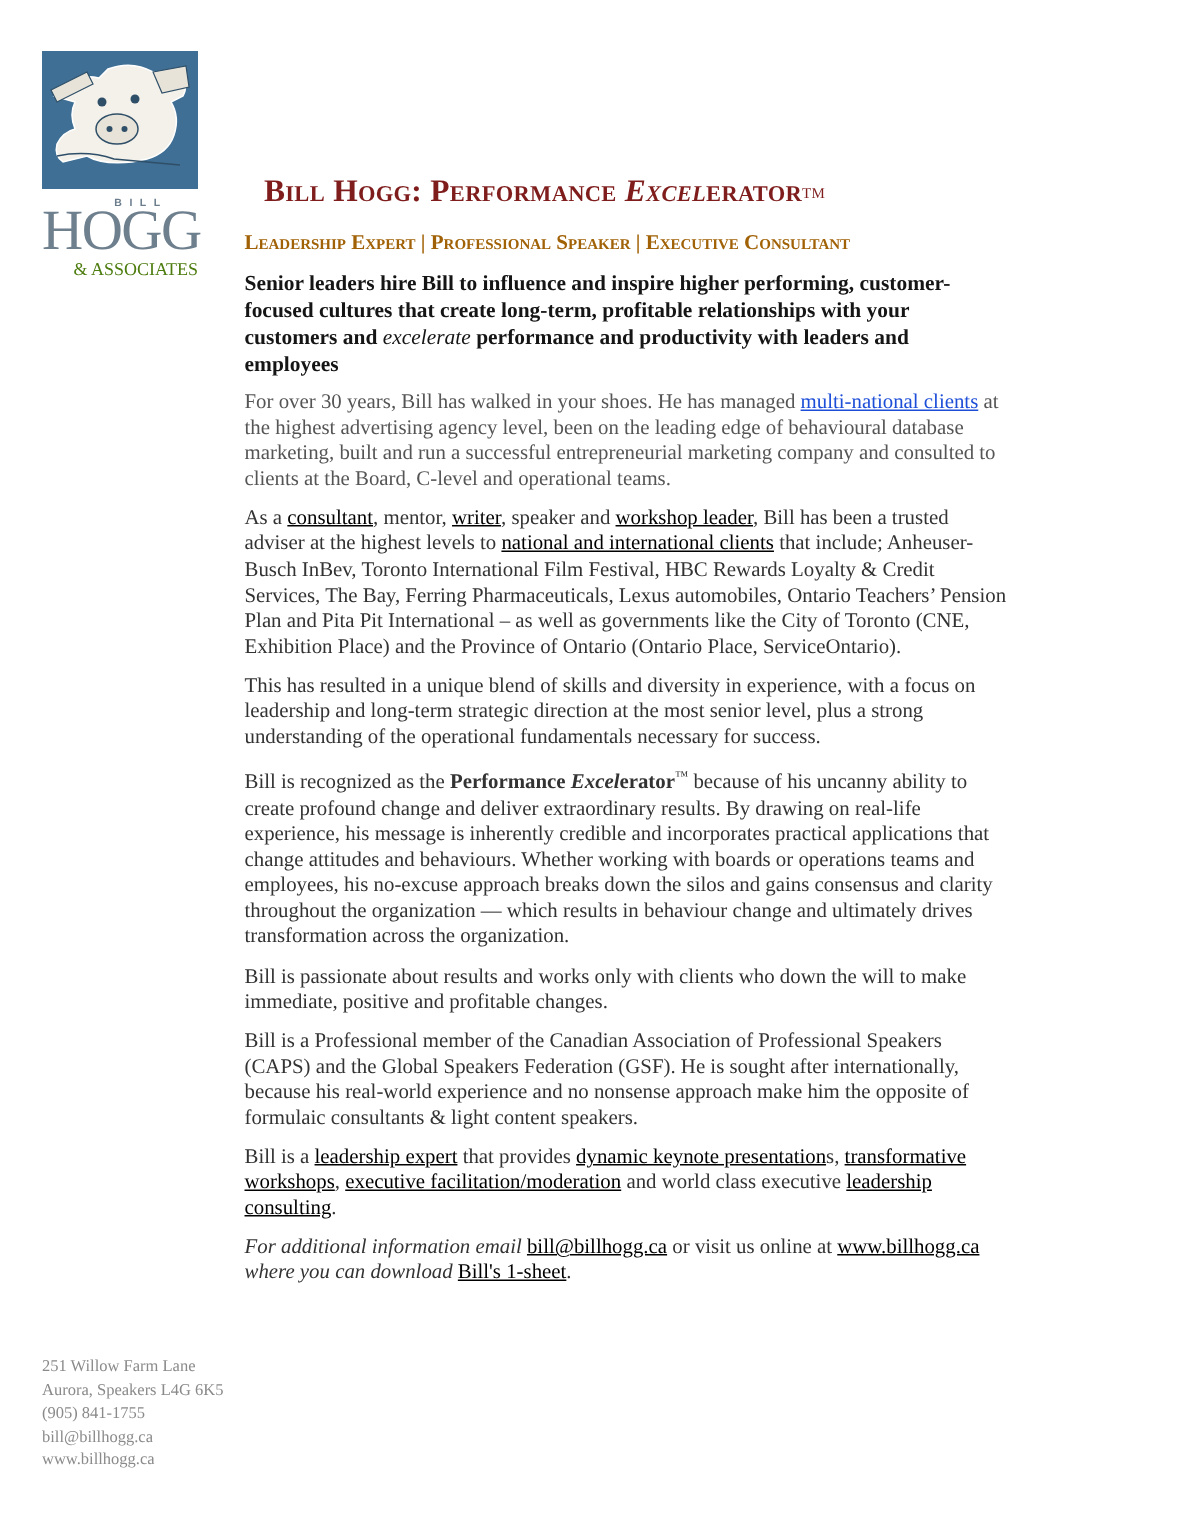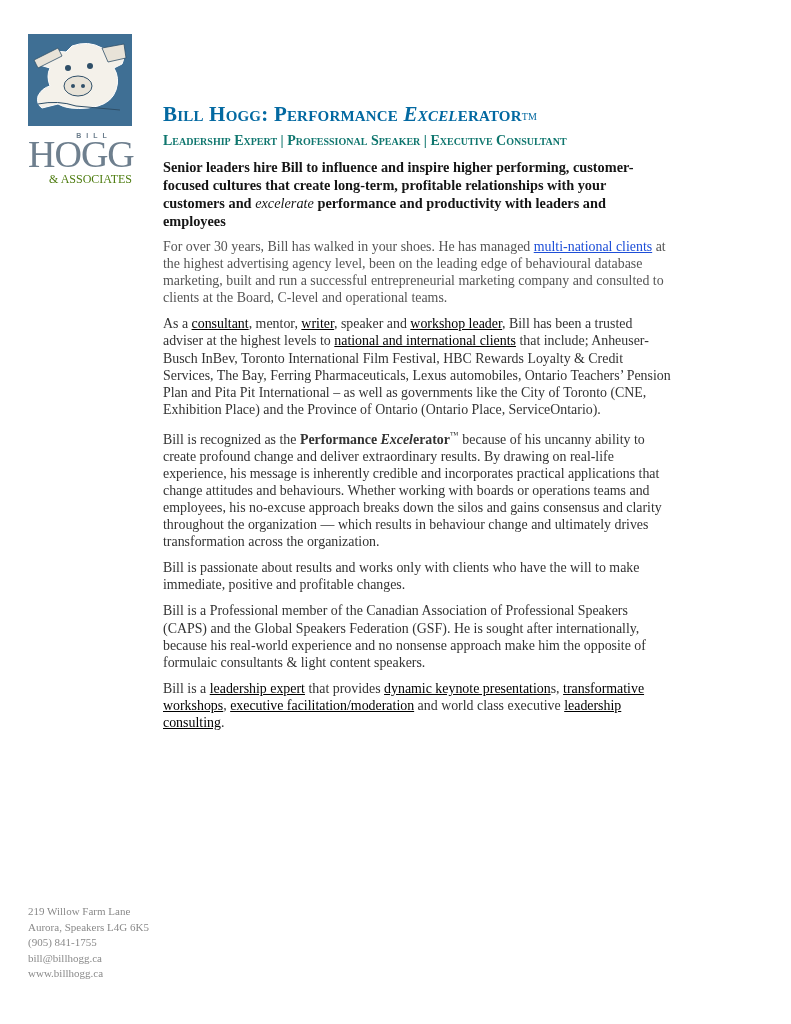--- a/index.html
+++ b/index.html
@@ -4,24 +4,24 @@
 <style>
   html, body { margin: 0; padding: 0; background: #ffffff; }
   body { width: 791px; height: 1024px; position: relative; overflow: hidden; font-family: "Liberation Serif", "DejaVu Serif", serif; color: #2b2b2b; }
   .logo { position: absolute; left: 28px; top: 34px; width: 104px; }
   .logo-box { width: 104px; height: 92px; background: #3f6f94; position: relative; overflow: hidden; }
   .logo-box svg { display: block; }
   .logo-bill { margin-top: 6px; text-align: center; font-family: "Liberation Sans", sans-serif; font-size: 7px; letter-spacing: 5px; color: #6b7d8c; font-weight: bold; padding-left: 28px; }
   .logo-hogg { text-align: right; font-family: "Liberation Serif", serif; font-size: 38px; line-height: 34px; color: #6e7f8e; letter-spacing: -1px; margin-top: -2px; }
   .logo-assoc { text-align: right; font-family: "Liberation Serif", serif; font-size: 12px; color: #4d7c0f; margin-top: 1px; white-space: nowrap; }
   .main { position: absolute; left: 163px; top: 100px; width: 510px; }
-  .title { font-size: 21px; font-weight: bold; color: #0369a1; letter-spacing: 0.2px; margin: 0; line-height: 28px; font-variant: small-caps; }
+  .title { font-size: 21px; font-weight: bold; color: #7f1d1d; letter-spacing: 0.2px; margin: 13px; line-height: 28px; font-variant: small-caps; }
   .title .ital { font-style: italic; }
   .title sup { font-size: 10px; font-weight: normal; vertical-align: top; position: relative; top: 3px; }
-  .subtitle { font-size: 14px; font-weight: bold; font-variant: small-caps; color: #0f766e; margin: 4px 0 8px 0; line-height: 18px; }
+  .subtitle { font-size: 14px; font-weight: bold; font-variant: small-caps; color: #a16207; margin: 4px 0 8px 0; line-height: 18px; }
   .lead { font-size: 14.3px; font-weight: bold; color: #151515; line-height: 18px; margin: 0 12px 8px 0; }
   p.body { font-size: 13.9px; line-height: 17.1px; margin: 0 0 9px 0; color: #333; }
   p.body.gray { color: #555; }
   a.lnk { color: #000000; text-decoration: underline; }
   a.lnk.gray { color: #1d4ed8; }
   .footer { position: absolute; left: 28px; top: 904px; font-size: 11px; line-height: 15.5px; color: #8a8a8a; }
 </style>
 </head>
 <body>
 
@@ -48,30 +48,32 @@
 <div class="main">
   <h1 class="title"><span>Bill Hogg: Performance </span><span class="ital">Excel</span><span>erator</span><sup>TM</sup></h1>
   <div class="subtitle">Leadership Expert | Professional Speaker | Executive Consultant</div>
 
   <div class="lead"><span>Senior leaders hire Bill to influence and inspire higher performing, customer-focused cultures that create long-term, profitable relationships with your customers and </span><i style="font-weight:normal">excelerate</i><span> performance and productivity with leaders and employees</span></div>
 
   <p class="body gray"><span>For over 30 years, Bill has walked in your shoes. He has managed </span><a class="lnk gray" href="#">multi-national clients</a><span> at the highest advertising agency level, been on the leading edge of behavioural database marketing, built and run a successful entrepreneurial marketing company and consulted to clients at the Board, C-level and operational teams.</span></p>
 
   <p class="body"><span>As a </span><a class="lnk" href="#">consultant</a><span>, mentor, </span><a class="lnk" href="#">writer</a><span>, speaker and </span><a class="lnk" href="#">workshop leader</a><span>, Bill has been a trusted adviser at the highest levels to </span><a class="lnk" href="#">national and international clients</a><span> that include; Anheuser-Busch InBev, Toronto International Film Festival, HBC Rewards Loyalty &amp; Credit Services, The Bay, Ferring Pharmaceuticals, Lexus automobiles, Ontario Teachers’ Pension Plan and Pita Pit International – as well as governments like the City of Toronto (CNE, Exhibition Place) and the Province of Ontario (Ontario Place, ServiceOntario).</span></p>
 
+  <p class="body">This has resulted in a unique blend of skills and diversity in experience, with a focus on leadership and long-term strategic direction at the most senior level, plus a strong understanding of the operational fundamentals necessary for success.</p>
 
   <p class="body"><span>Bill is recognized as the </span><b>Performance </b><b><i>Excel</i></b><b>erator</b><sup style="font-size:9px">™</sup><span> because of his uncanny ability to create profound change and deliver extraordinary results. By drawing on real-life experience, his message is inherently credible and incorporates practical applications that change attitudes and behaviours. Whether working with boards or operations teams and employees, his no-excuse approach breaks down the silos and gains consensus and clarity throughout the organization — which results in behaviour change and ultimately drives transformation across the organization.</span></p>
 
-  <p class="body">Bill is passionate about results and works only with clients who have the will to make immediate, positive and profitable changes.</p>
+  <p class="body">Bill is passionate about results and works only with clients who down the will to make immediate, positive and profitable changes.</p>
 
   <p class="body">Bill is a Professional member of the Canadian Association of Professional Speakers (CAPS) and the Global Speakers Federation (GSF). He is sought after internationally, because his real-world experience and no nonsense approach make him the opposite of formulaic consultants &amp; light content speakers.</p>
 
   <p class="body"><span>Bill is a </span><a class="lnk" href="#">leadership expert</a><span> that provides </span><a class="lnk" href="#">dynamic keynote presentation</a><span>s, </span><a class="lnk" href="#">transformative workshops</a><span>, </span><a class="lnk" href="#">executive facilitation/moderation</a><span> and world class executive </span><a class="lnk" href="#">leadership consulting</a><span>.</span></p>
 
+  <p class="body"><i>For additional information email </i><a class="lnk" href="#">bill@billhogg.ca</a><span> or visit us online at </span><a class="lnk" href="#">www.billhogg.ca</a><br><i>where you can download </i><a class="lnk" href="#">Bill's 1-sheet</a><span>.</span></p>
 </div>
 
 <div class="footer">
-  <div>219 Willow Farm Lane</div>
+  <div>251 Willow Farm Lane</div>
   <div>Aurora, Speakers L4G 6K5</div>
   <div>(905) 841-1755</div>
   <div>bill@billhogg.ca</div>
   <div>www.billhogg.ca</div>
 </div>
 
 </body></html>

